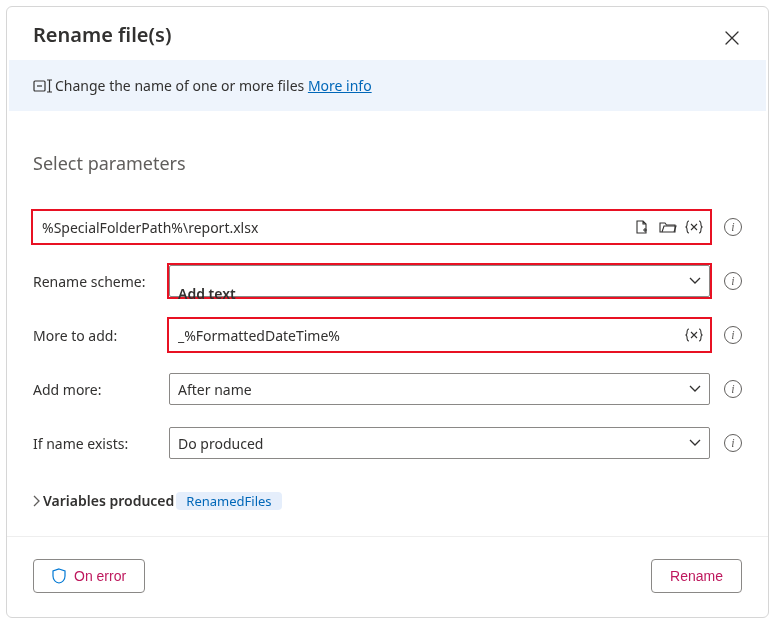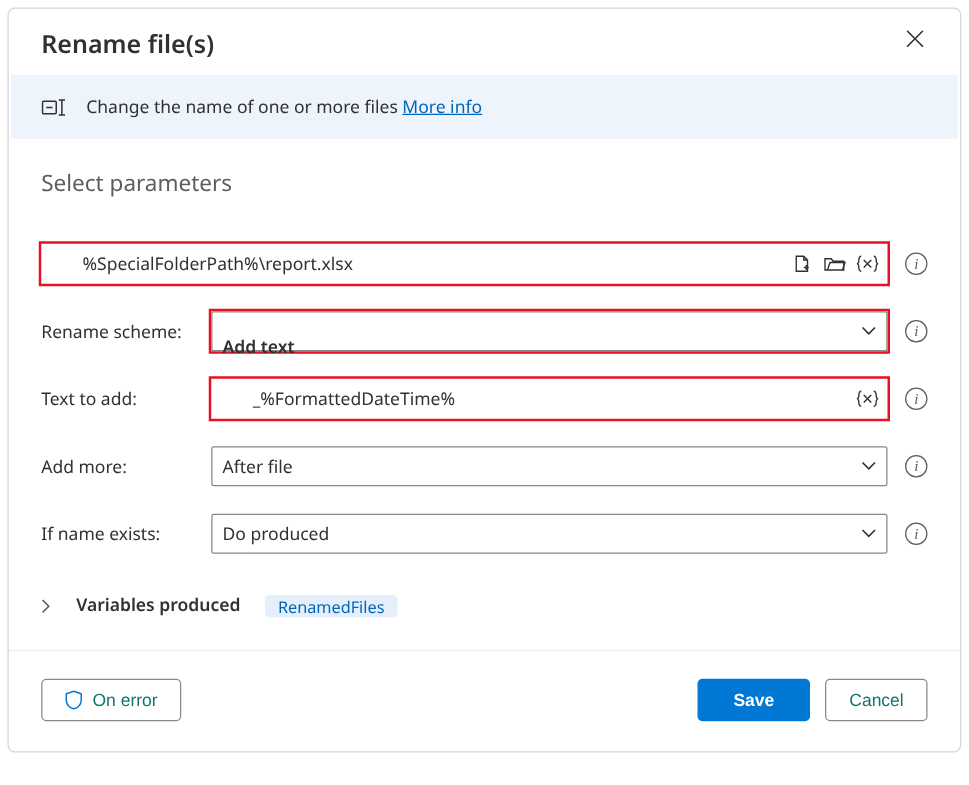--- a/index.html
+++ b/index.html
@@ -15,50 +15,50 @@
   }
   .dialog {
     width: 763px;
     background: #fff;
     border: 1px solid #d6d6d6;
     border-radius: 6px;
     padding-bottom: 0;
   }
   .header {
     display: flex;
-    align-items: flex-start;
+    align-items: flex-end;
     justify-content: space-between;
     padding: 14px 26px 12px 26px;
   }
   .title {
     font-size: 20px;
     font-weight: 600;
     color: #323130;
   }
   .close-btn {
     width: 20px; height: 20px;
     display: flex; align-items: center; justify-content: center;
     cursor: pointer;
     color: #323130;
   }
   .banner {
     background: #eef4fc;
     margin: 0px 2px 0 2px;
     display: flex;
     align-items: center;
-    gap: 14px;
     padding: 16px 24px;
     font-size: 14px;
   }
   .banner-icon { color:#323130; flex-shrink:0; }
   .more-info { color: #0067b8; text-decoration: underline; cursor:pointer;}
   .section-title {
     font-size: 18px;
     color: #605e5c;
     padding: 24px 26px 10px 26px;
+    margin-top: 16px;
   }
   .params { padding: 4px 26px 4px 26px; }
   .row {
     display: flex;
     align-items: center;
     margin: 22px 0;
     gap: 10px;
   }
   .label {
     width: 126px;
@@ -82,21 +82,21 @@
     height: 32px;
     border: 1px solid #8a8886;
     border-radius: 2px;
     padding: 0 8px;
     font-size: 14px;
     color: #323130;
     background: #fff;
     outline: none;
     font-family: inherit;
   }
-  .field.highlight .input { border-color: transparent; margin-left: 24px; }
+  .field.highlight .input { border-color: transparent; }
   .with-icons .input { padding-right: 84px; }
   .with-icon1 .input { padding-right: 36px; }
   .field-icons {
     position: absolute;
     right: 6px;
     top: 0;
     height: 100%;
     display: flex;
     align-items: center;
     gap: 6px;
@@ -130,21 +130,21 @@
     display:flex; align-items:center; justify-content:center;
     flex-shrink:0;
     cursor:pointer;
     font-family: Georgia, serif;
     font-style: italic;
     font-size:12px;
     color:#605e5c;
     margin-left: 4px;
   }
   .vars-row {
-    display:flex; align-items:center; gap:20px;
+    display:flex; align-items:center; gap:2px;
     padding: 6px 26px 12px 26px;
     font-size:14px;
   }
   .chev-right {
     color:#605e5c;
     cursor:pointer;
   }
   .vars-label { font-weight:600; color:#323130; }
   .badge {
     background:#e5eefb;
@@ -162,21 +162,21 @@
     border-top: 1px solid #eee;
     margin-top: 14px;
   }
   .btn {
     height: 34px;
     padding: 0 18px;
     border:1px solid #8a8886;
     border-radius:4px;
     background:#fff;
     font-size:14px;
-    color:#0f766e;
+    color:#be185d;
     cursor:pointer;
     display:inline-flex; align-items:center; gap:8px;
   }
   .btn-primary {
     background:#0078d4;
     border-color:#0078d4;
     color:#fff;
     font-weight:600;
     padding:0 28px;
   }
@@ -253,41 +253,41 @@
             <svg width="12" height="8" viewBox="0 0 12 8">
                 <path d="M1 1 L6 6 L11 1" fill="none" stroke="currentColor" stroke-width="1.3"></path>
               </svg>
           </span>
         </div>
       </div>
       <span class="info-icon">i</span>
     </div>
 
     <div class="row">
-      <div class="label">Text to add:</div>
+      <div class="label">More to add:</div>
       <div class="field highlight with-icon1">
         <input class="input" value="_%FormattedDateTime%" style="">
         <div class="field-icons">
           <span class="icon-btn">
             <svg width="18" height="14" viewBox="0 0 18 14">
                 <path d="M4 1 C2 1 2 4 2 5 C2 6 1 7 1 7 C1 7 2 8 2 9 C2 10 2 13 4 13" fill="none" stroke="currentColor" stroke-width="1.1"></path>
                 <path d="M14 1 C16 1 16 4 16 5 C16 6 17 7 17 7 C17 7 16 8 16 9 C16 10 16 13 14 13" fill="none" stroke="currentColor" stroke-width="1.1"></path>
                 <path d="M6 4 L12 10 M12 4 L6 10" stroke="currentColor" stroke-width="1.1"></path>
               </svg>
           </span>
         </div>
       </div>
       <span class="info-icon">i</span>
     </div>
 
     <div class="row">
       <div class="label">Add more:</div>
       <div class="field">
         <div class="select">
-          <span>After file</span>
+          <span>After name</span>
           <span class="chev">
             <svg width="12" height="8" viewBox="0 0 12 8">
                 <path d="M1 1 L6 6 L11 1" fill="none" stroke="currentColor" stroke-width="1.3"></path>
               </svg>
           </span>
         </div>
       </div>
       <span class="info-icon">i</span>
     </div>
 
@@ -321,18 +321,17 @@
   <div class="footer">
     <button class="btn">
       <span class="shield-icon">
         <svg width="14" height="16" viewBox="0 0 14 16">
             <path d="M7 1 L13 3 V8 C13 12 10 14.5 7 15 C4 14.5 1 12 1 8 V3 Z" fill="none" stroke="currentColor" stroke-width="1.2"></path>
           </svg>
       </span>
       <span>On error</span>
     </button>
     <div class="footer-right">
-      <button class="btn btn-primary">Save</button>
-      <button class="btn">Cancel</button>
+      <button class="btn">Rename</button>
     </div>
   </div>
 
 </div>
 
 </body></html>

